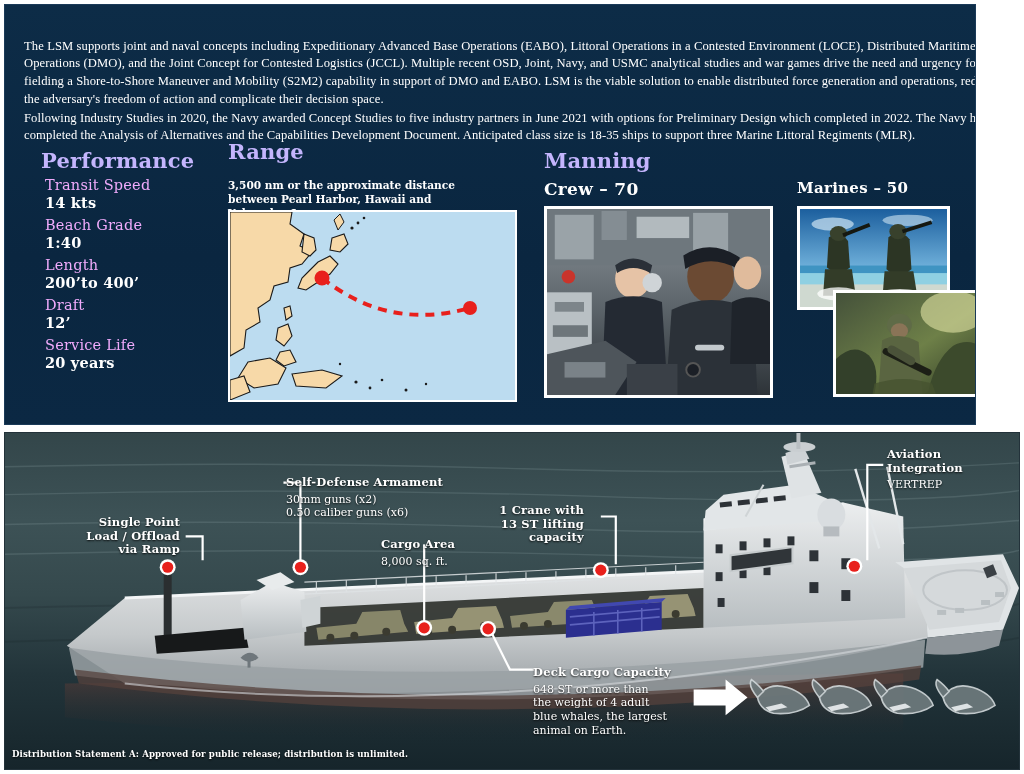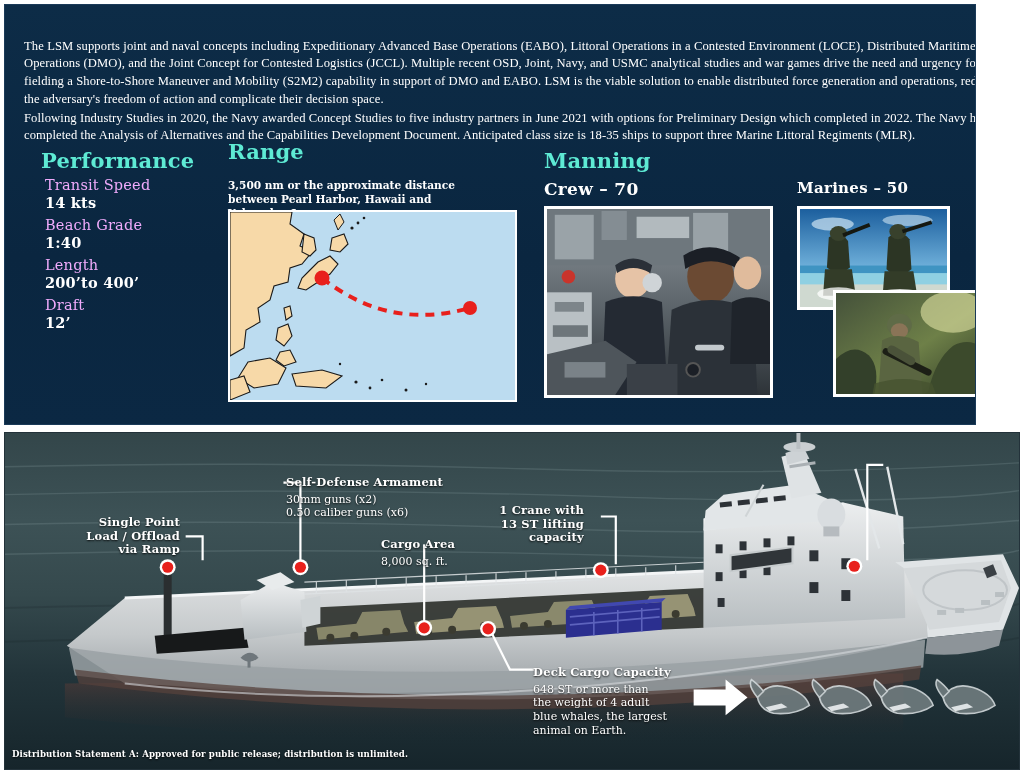--- a/index.html
+++ b/index.html
@@ -14,21 +14,21 @@
              overflow:hidden;}
   .top-panel:before{content:"";position:absolute;inset:0;
              background:linear-gradient(180deg,#0d2c47 0%,#0a2640 60%,#0b2843 100%);}
 
   .para{position:absolute;color:#ffffff;font-size:12.6px;line-height:1.42;
         font-family:"Liberation Serif", serif;letter-spacing:.1px;}
   .para1{left:19px;top:20px;width:986px;}
   .para2{left:19px;top:92px;width:986px;}
 
   
-  .sec-h{position:absolute;color:#5eead4;font-size:21px;font-weight:bold;
+  .sec-h{position:absolute;color:#c4b5fd;font-size:21px;font-weight:bold;
          font-family:"DejaVu Serif", serif;letter-spacing:.2px;text-align:right;}
   .h-perf{left:36px;top:143px;}
   .h-range{left:223px;top:134px;}
   .h-manning{left:539px;top:143px;}
 
   
   .perf{position:absolute;left:40px;top:172px;width:180px;}
   .spec{margin-bottom:6px;}
   .spec-label{color:#f0abfc;font-size:14.5px;font-family:"DejaVu Serif", serif;
               line-height:1.15;letter-spacing:.2px;}
@@ -99,20 +99,24 @@
         <div class="spec-label">Beach Grade</div>
         <div class="spec-value">1:40</div>
       </div>
       <div class="spec">
         <div class="spec-label">Length</div>
         <div class="spec-value">200’to 400’</div>
       </div>
       <div class="spec">
         <div class="spec-label">Draft</div>
         <div class="spec-value">12’</div>
+      </div>
+      <div class="spec">
+        <div class="spec-label">Service Life</div>
+        <div class="spec-value">20 years</div>
       </div>
     </div>
 
     <div class="sec-h h-range">Range</div>
     <div class="range-sub">3,500 nm or the approximate distance between Pearl Harbor, Hawaii and Yokosuka, Japan</div>
 
     <div class="map-box">
       <svg class="map-svg" viewBox="0 0 285 188" preserveAspectRatio="none">
         <rect x="0" y="0" width="285" height="188" fill="#bcdcf0"></rect>
 
@@ -494,20 +498,25 @@
     <div class="co-title">Cargo Area</div>
     <div class="co-body">8,000 sq. ft.</div>
   </div>
 
   <div class="co co-crane">
     <div class="co-title">1 Crane with</div>
     <div class="co-title">13 ST lifting</div>
     <div class="co-title">capacity</div>
   </div>
 
+  <div class="co co-avi">
+    <div class="co-title">Aviation</div>
+    <div class="co-title">Integration</div>
+    <div class="co-body">VERTREP</div>
+  </div>
 
   <div class="co co-deck">
     <div class="co-title">Deck Cargo Capacity</div>
     <div class="co-body">648 ST or more than</div>
     <div class="co-body" style="margin-top:0">the weight of 4 adult</div>
     <div class="co-body" style="margin-top:0">blue whales, the largest</div>
     <div class="co-body" style="margin-top:0">animal on Earth.</div>
   </div>
 
   <div class="dist">Distribution Statement A: Approved for public release; distribution is unlimited.</div>

